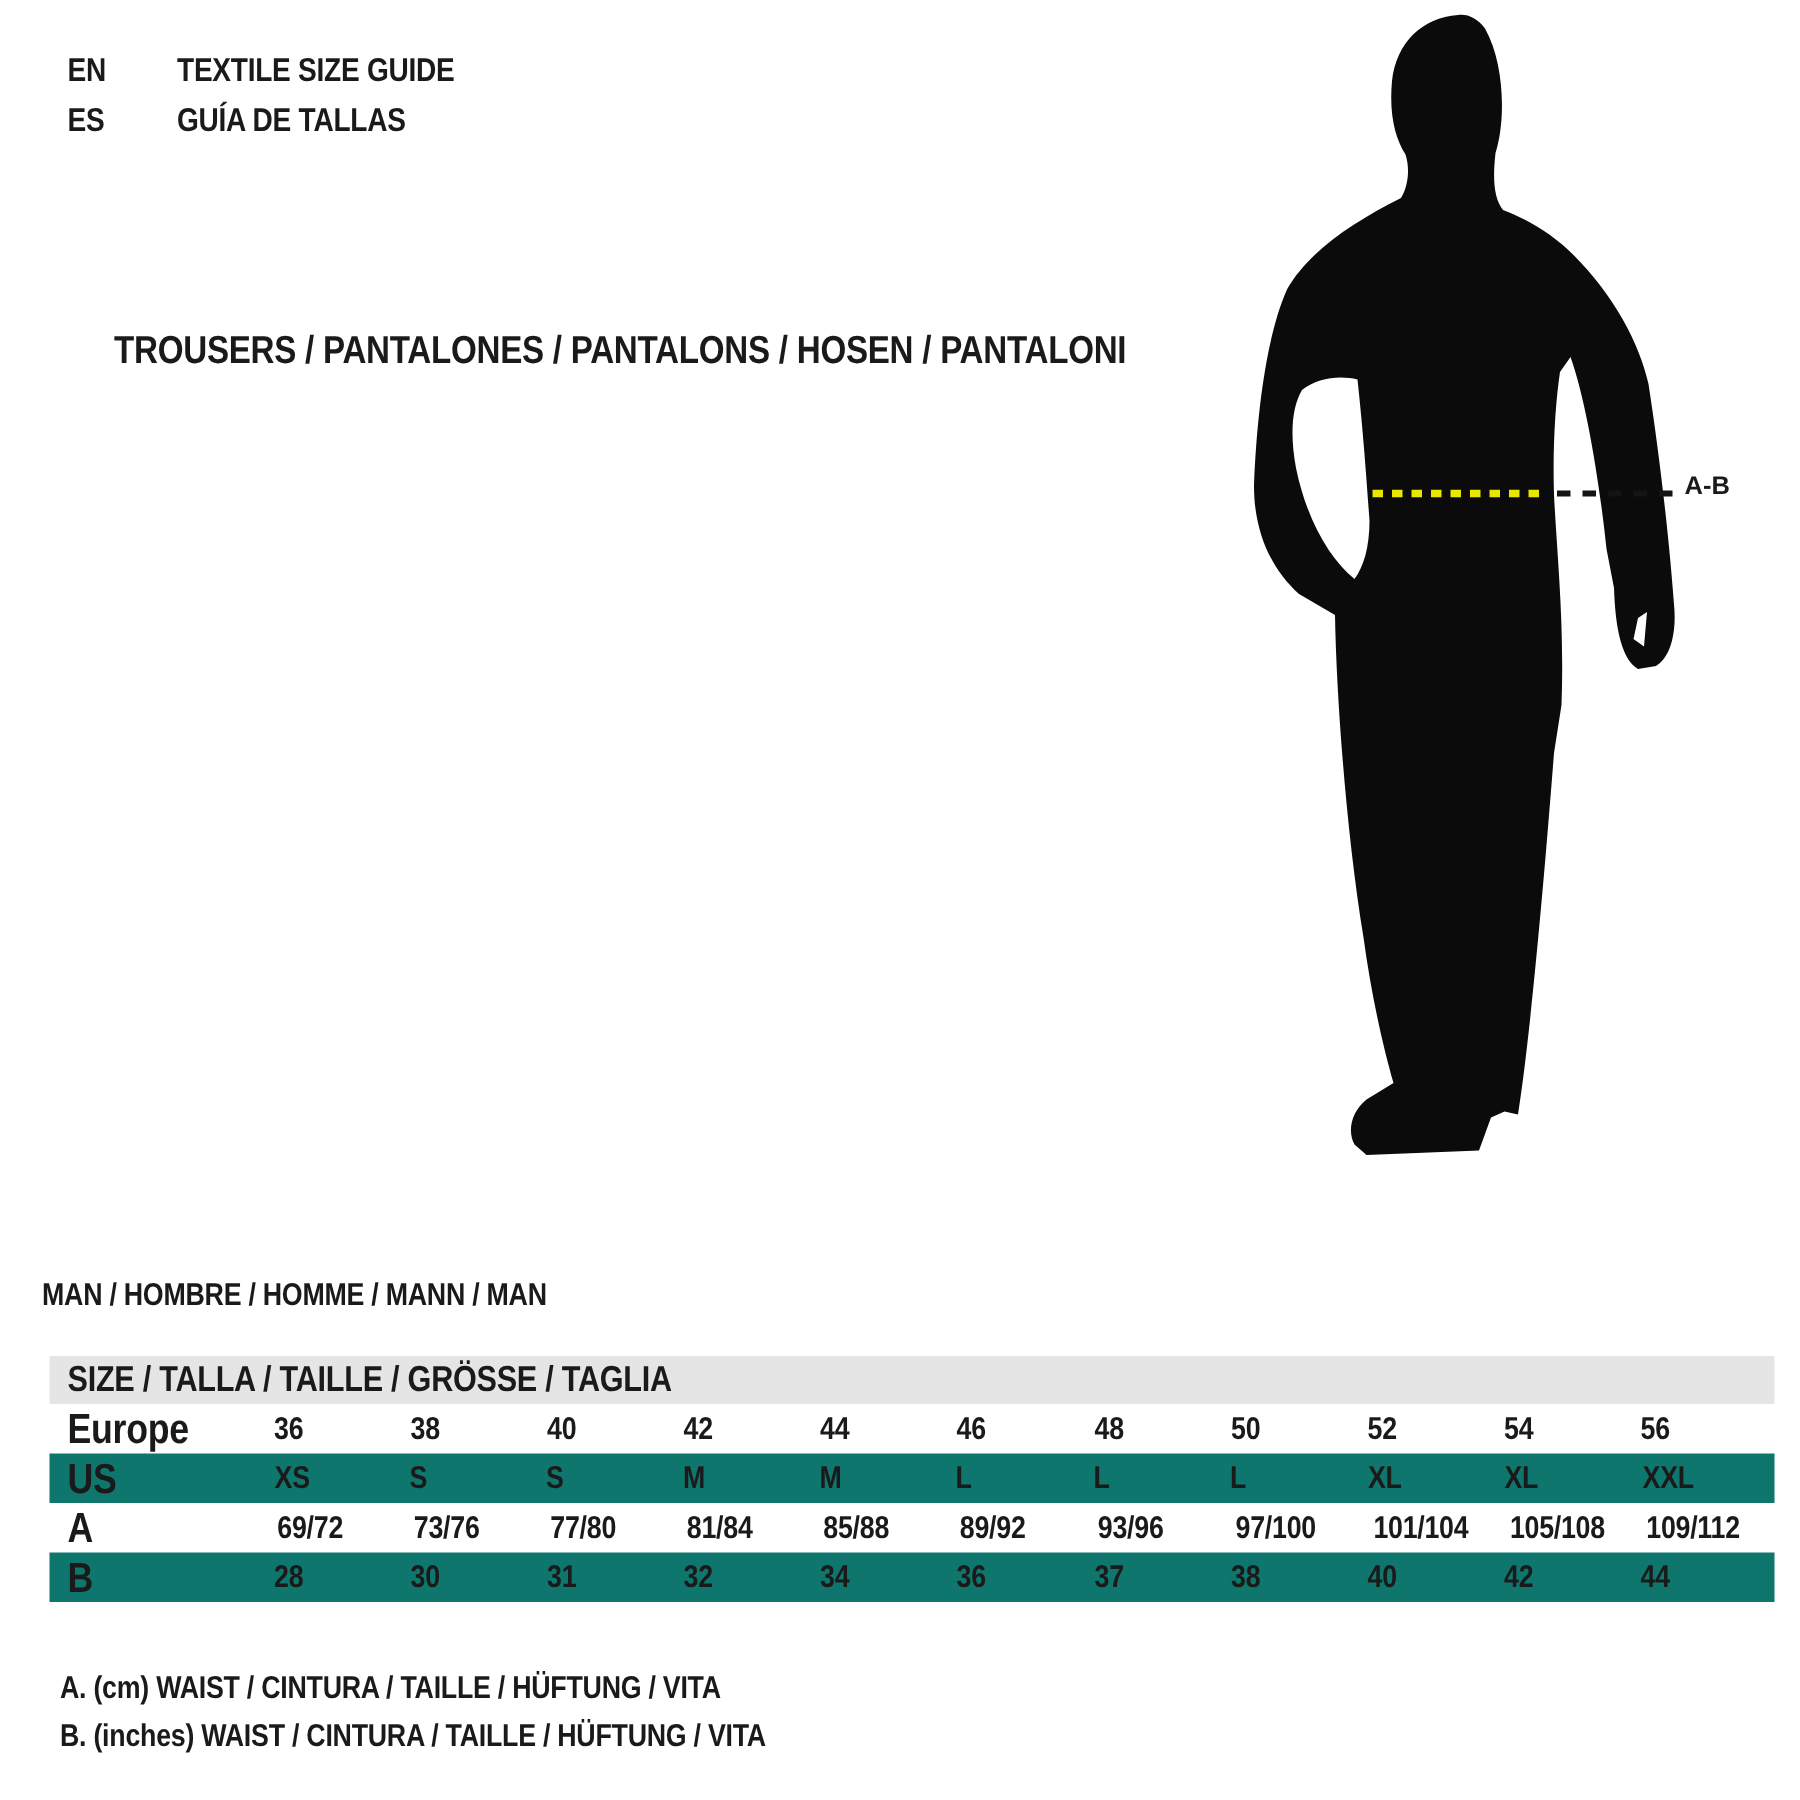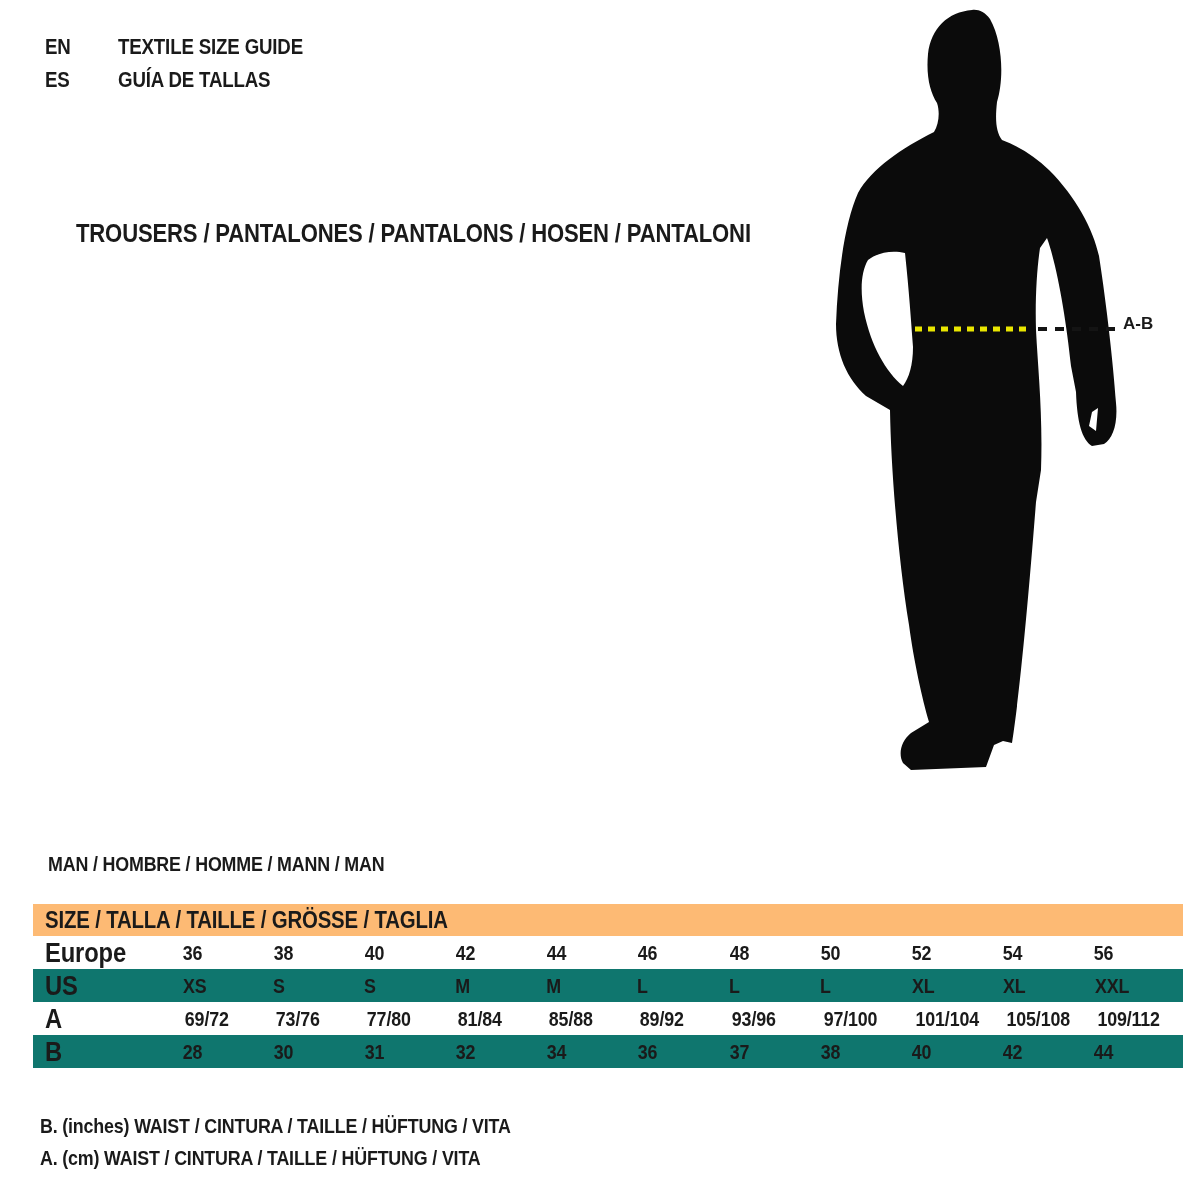--- a/index.html
+++ b/index.html
@@ -11,29 +11,29 @@
   .cond   { transform-origin:0 50%; }
   .cond-c { transform-origin:50% 50%; }
 
   
   .lang-list { position:absolute; left:45px; top:30px; }
   .lang-row { display:flex; height:33.5px; align-items:center; font-size:22px; font-weight:bold; }
   .lang-code { width:73px; }
 
   
   .product-heading { position:absolute; left:40px; top:218px; font-size:26px; font-weight:bold;margin-left:36px; }
-  .section-heading { position:absolute; left:48px; top:852px; font-size:21px; font-weight:bold; }
+  .section-heading { position:absolute; left:28px; top:852px; font-size:21px; font-weight:bold; }
 
   
   .figure-svg { position:absolute; left:828px; top:4px; width:308px; height:776px; }
   .ab-label { position:absolute; left:1123px; top:314px; font-size:17px; font-weight:bold; }
 
   
   .size-table { position:absolute; left:33px; top:904px; width:1150px; }
-  .table-header { height:32px; background:#fdba74; display:flex; align-items:center;
+  .table-header { height:32px; background:#e5e5e5; display:flex; align-items:center;
                   padding-left:12px; font-size:24px; font-weight:bold; }
   .table-row { display:flex; height:33px; align-items:center; }
   .table-row.striped { background:#0f766e; }
   .row-label { width:148px; padding-left:12px; font-size:28px; font-weight:bold; }
   .cell { flex:1; text-align:left; font-size:21px; font-weight:bold; }
 
   
   .footnotes { position:absolute; left:40px; top:1110px; }
   .footnote { height:32px; font-size:21px; font-weight:bold; display:flex; align-items:center; }
 </style>
@@ -175,20 +175,20 @@
       <span class="cell"><span class="cond-c">37</span></span>
       <span class="cell"><span class="cond-c">38</span></span>
       <span class="cell"><span class="cond-c">40</span></span>
       <span class="cell"><span class="cond-c">42</span></span>
       <span class="cell"><span class="cond-c">44</span></span>
     </div>
   </div>
 
   <div class="footnotes">
     <div class="footnote">
-        <span class="cond">B. (inches) WAIST / CINTURA / TAILLE / HÜFTUNG / VITA</span>
+        <span class="cond">A. (cm) WAIST / CINTURA / TAILLE / HÜFTUNG / VITA</span>
       </div>
     <div class="footnote">
-        <span class="cond">A. (cm) WAIST / CINTURA / TAILLE / HÜFTUNG / VITA</span>
+        <span class="cond">B. (inches) WAIST / CINTURA / TAILLE / HÜFTUNG / VITA</span>
       </div>
   </div>
 
 </div>
 
 </body></html>

